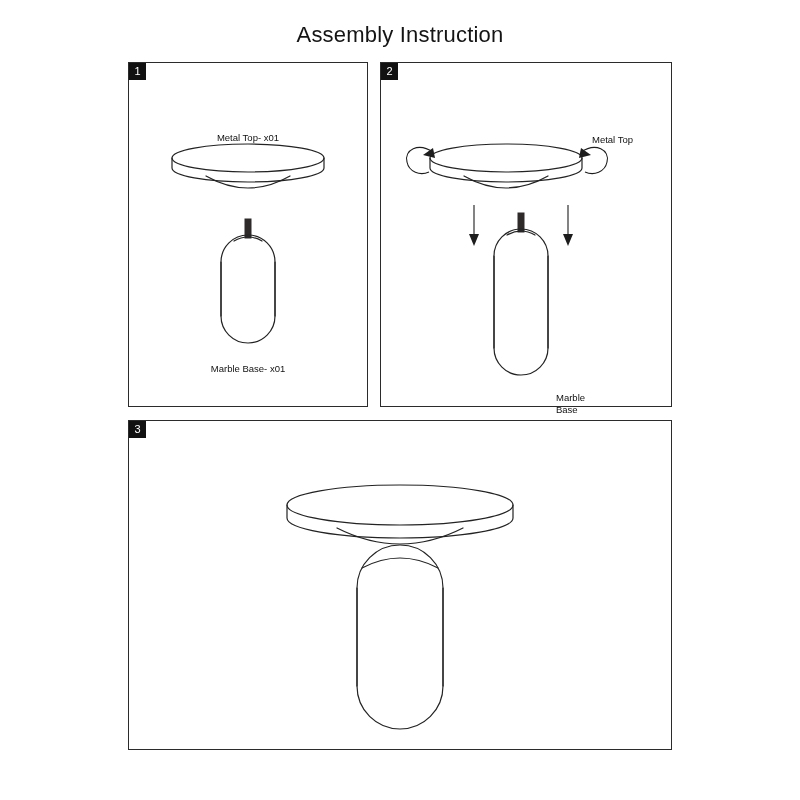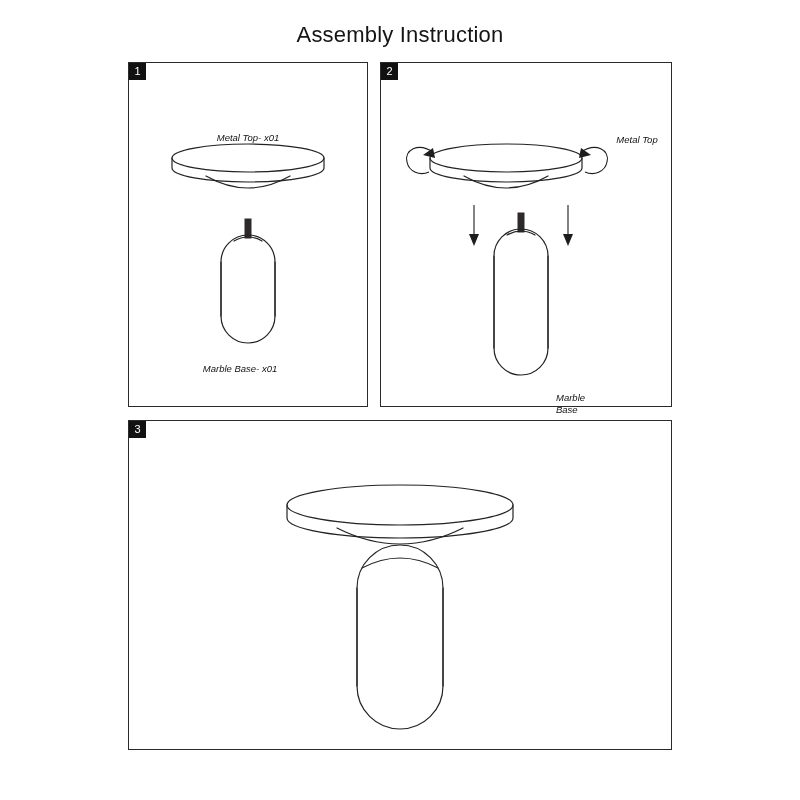--- a/index.html
+++ b/index.html
@@ -63,25 +63,24 @@
   }
   #heading-1 { left: 168px; top: 71px; width: 160px; }
 
   .lbl {
     position: absolute;
     font-size: 9.5px;
     color: #111111;
     text-align: center;
     line-height: 12px;
     white-space: pre-line;
-    font-style: italic;
   }
   #lbl-metal-top-1 { left: 168px; top: 132px; width: 160px; }
-  #lbl-marble-base-1 { left: 160px; top: 363px; width: 160px; text-align: center; }
-  #lbl-metal-top-2 { left: 560px; top: 134px; width: 90px; text-align: center; padding-left: 32px; }
+  #lbl-marble-base-1 { left: 168px; top: 363px; width: 160px; text-align: center; }
+  #lbl-metal-top-2 { left: 560px; top: 134px; width: 90px; text-align: left; padding-left: 32px; }
   #lbl-marble-base-2 { left: 556px; top: 344px; width: 70px; text-align: left; margin-top: 48px; }
 
   svg.art {
     position: absolute;
     left: 0;
     top: 0;
     width: 800px;
     height: 800px;
     pointer-events: none;
   }

